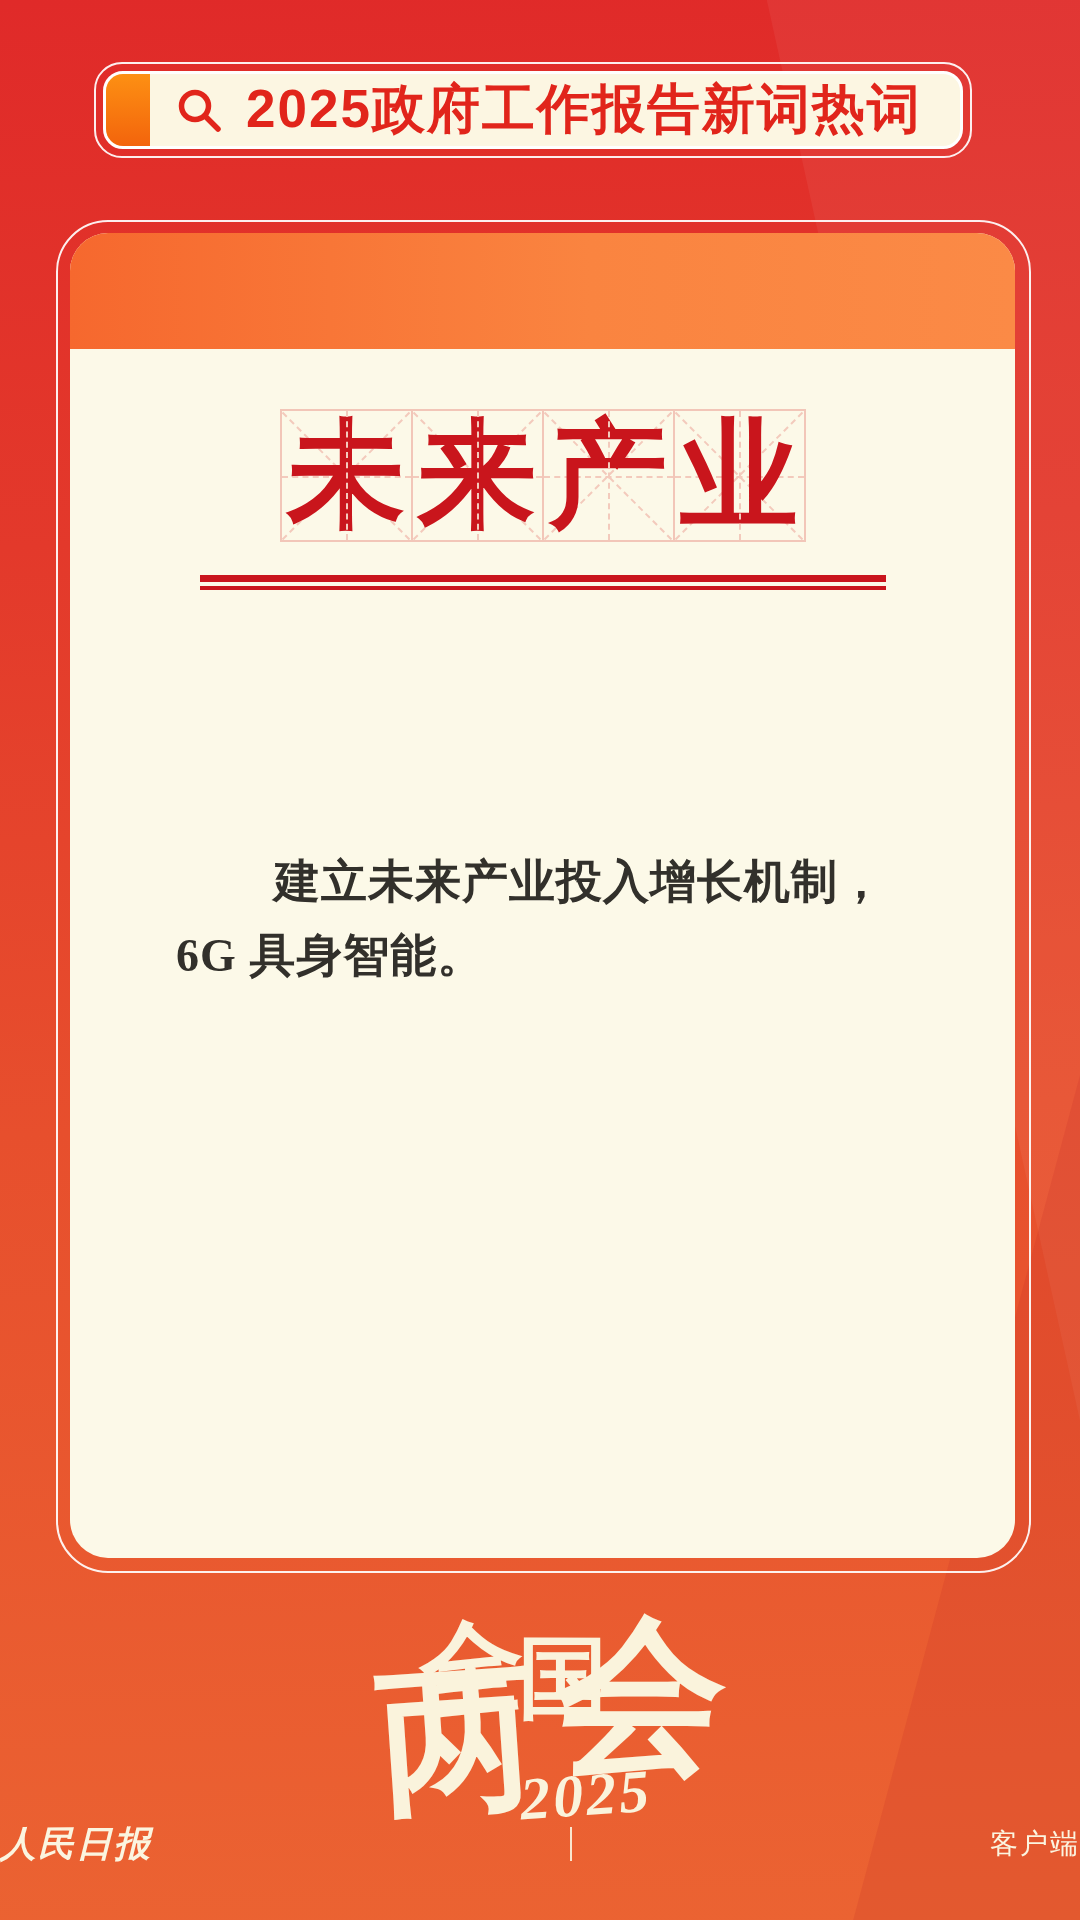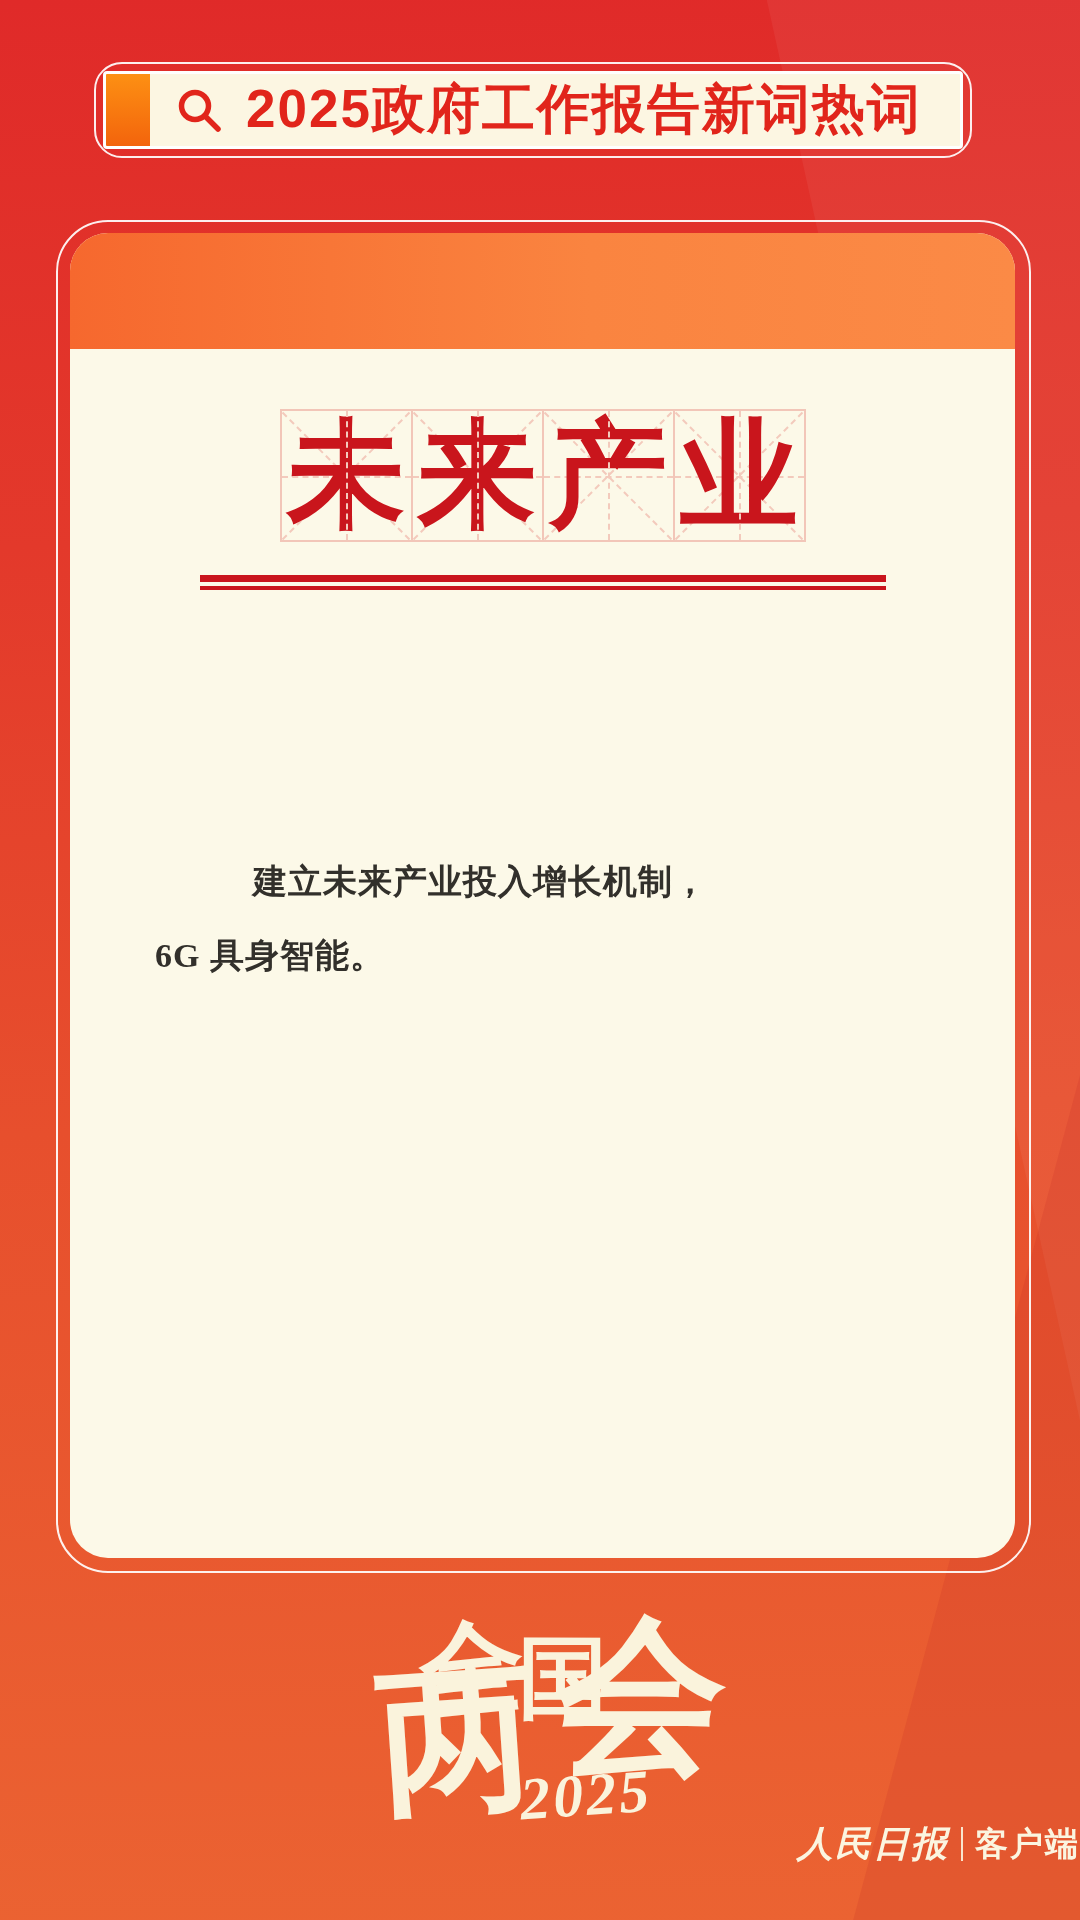--- a/index.html
+++ b/index.html
@@ -25,21 +25,21 @@
   
   .pill-ring{
     position:absolute;left:94px;top:62px;width:874px;height:92px;
     border:2px solid rgba(255,255,255,0.92);
     border-radius:28px;
   }
   .pill{
     position:absolute;inset:7px;
     background:#FCF6E2;
     border:3px solid #FFFFFF;
-    border-radius:4px;
+    border-radius:20px;
     display:flex;align-items:center;
     overflow:hidden;
   }
   .pill-accent{
     width:44px;align-self:stretch;flex:0 0 44px;
     background:linear-gradient(180deg,#FD9013 0%,#F3640C 100%);
   }
   .search-icon{flex:0 0 46px;margin-left:26px;height:46px;}
   .pill-text{
     margin-left:24px;
@@ -101,23 +101,23 @@
   .title-underline{
     position:absolute;top:342px;left:50%;
     transform:translateX(-50%);
     width:686px;height:4px;
     border-top:7px solid #C9151C;
     border-bottom:4px solid #C9151C;
   }
 
   
   .body-text{
-    position:absolute;left:85px;top:612px;width:790px;
-    font-family:"Liberation Serif","DejaVu Serif",serif;
-    font-size:34px;font-weight:700;color:#32302B;
+    position:absolute;left:106px;top:612px;width:790px;
+    font-family:"Liberation Serif","DejaVu Serif",serif;
+    font-size:46px;font-weight:700;color:#32302B;
     line-height:74px;letter-spacing:1px;
   }
   .body-line.indent{padding-left:98px;}
 
   
   .logo-block{position:absolute;left:0;top:0;width:100%;height:100%;pointer-events:none;}
   .calli{
     position:absolute;color:#FAF3DC;
     font-family:"Liberation Serif","DejaVu Serif",serif;
     font-weight:900;line-height:1;
@@ -126,31 +126,31 @@
   .c-guo{left:518px;top:1634px;font-size:90px;}
   .c-hui{left:556px;top:1612px;font-size:170px;transform:skew(-6deg);}
   .c-liang{left:378px;top:1662px;font-size:158px;transform:rotate(-4deg);}
   .c-year{
     left:520px;top:1765px;font-size:60px;font-style:italic;
     letter-spacing:3px;transform:rotate(-4deg);
     font-family:"Liberation Serif","DejaVu Serif",serif;font-weight:900;
   }
   .masthead{
     position:absolute;left:0;top:1822px;width:100%;height:44px;
-    display:flex;align-items:center;justify-content:flex-end;
+    display:flex;align-items:center;justify-content:space-between;
     color:#FBF5E0;
   }
   .masthead-name{
     font-family:"Liberation Serif","DejaVu Serif",serif;
     font-style:italic;font-weight:700;font-size:36px;letter-spacing:2px;
   }
   .masthead-divider{
     width:2px;height:34px;background:#FBF5E0;opacity:.9;margin:0 12px;
   }
-  .masthead-client{font-weight:700;font-size:33px;letter-spacing:2px;}
+  .masthead-client{font-weight:400;font-size:28px;letter-spacing:2px;}
 </style>
 </head>
 <body>
 
 <div class="poster">
 
   <div class="diag-light"></div>
   <div class="diag-dark"></div>
 
   <div class="pill-ring">

